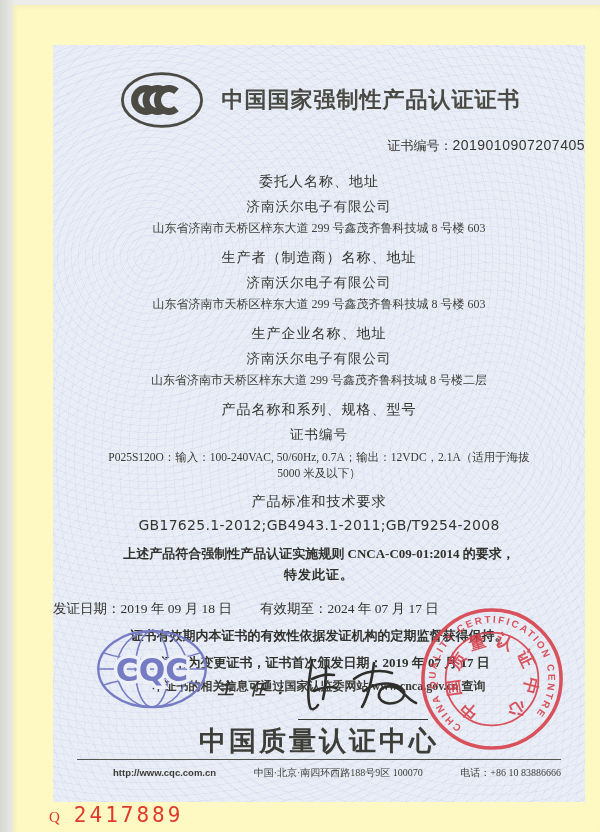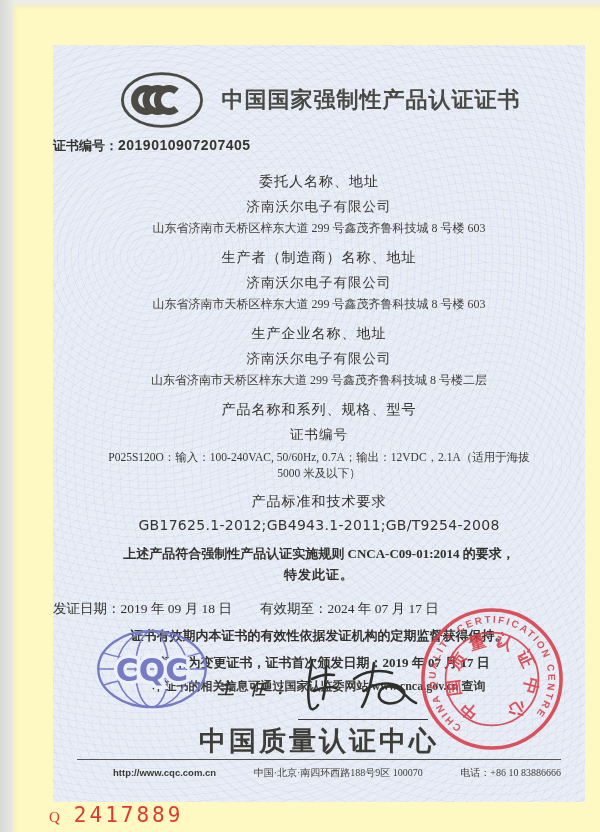--- a/index.html
+++ b/index.html
@@ -22,21 +22,21 @@
       repeating-radial-gradient(circle at 82% 55%, rgba(135,155,205,0.09) 0 1px, transparent 1px 9px),
       repeating-radial-gradient(circle at 45% 88%, rgba(135,155,205,0.07) 0 1px, transparent 1px 8px);
     color:#3b3b36;
   }
   .hdr{padding-top:24px;display:flex;justify-content:center;align-items:center;gap:16px;}
   .ccc-logo{flex:0 0 auto;}
   .cert-title{
     font-family:"Liberation Sans", sans-serif;
     font-size:22px;font-weight:bold;letter-spacing:1px;color:#4a4a44;white-space:nowrap;
   }
-  .certno{margin-top:6px;text-align:left;font-size:13px;font-weight:bold;color:#35352f;}
+  .certno{margin-top:6px;text-align:right;font-size:13px;font-weight:normal;color:#35352f;}
   .certno .num{font-family:"Liberation Sans", sans-serif;font-size:14px;letter-spacing:.5px;}
   .sec-h{margin-top:12px;text-align:center;font-size:14px;font-weight:normal;color:#32322d;letter-spacing:1px;}
   .sec-h.first{margin-top:18px;}
   .sec-l1{margin-top:7px;text-align:center;font-size:13.5px;letter-spacing:1px;color:#3b3b35;}
   .sec-l2{margin-top:4px;text-align:center;font-size:12px;color:#3f3f39;}
   .spec{margin-top:5px;text-align:center;font-size:11.5px;color:#3a3a34;max-width:440px;margin-left:auto;margin-right:auto;line-height:1.4;}
   .codes{margin-top:6px;text-align:center;font-family:"DejaVu Sans", sans-serif;font-size:14px;letter-spacing:.3px;color:#35352f;}
   .stmt1{margin-top:12px;text-align:center;font-size:13px;font-weight:bold;color:#32322d;}
   .stmt2{margin-top:3px;text-align:center;font-size:13px;font-weight:bold;color:#32322d;letter-spacing:1px;}
   .dates{margin-top:16px;text-align:left;font-size:13.5px;font-weight:normal;color:#32322d;}

